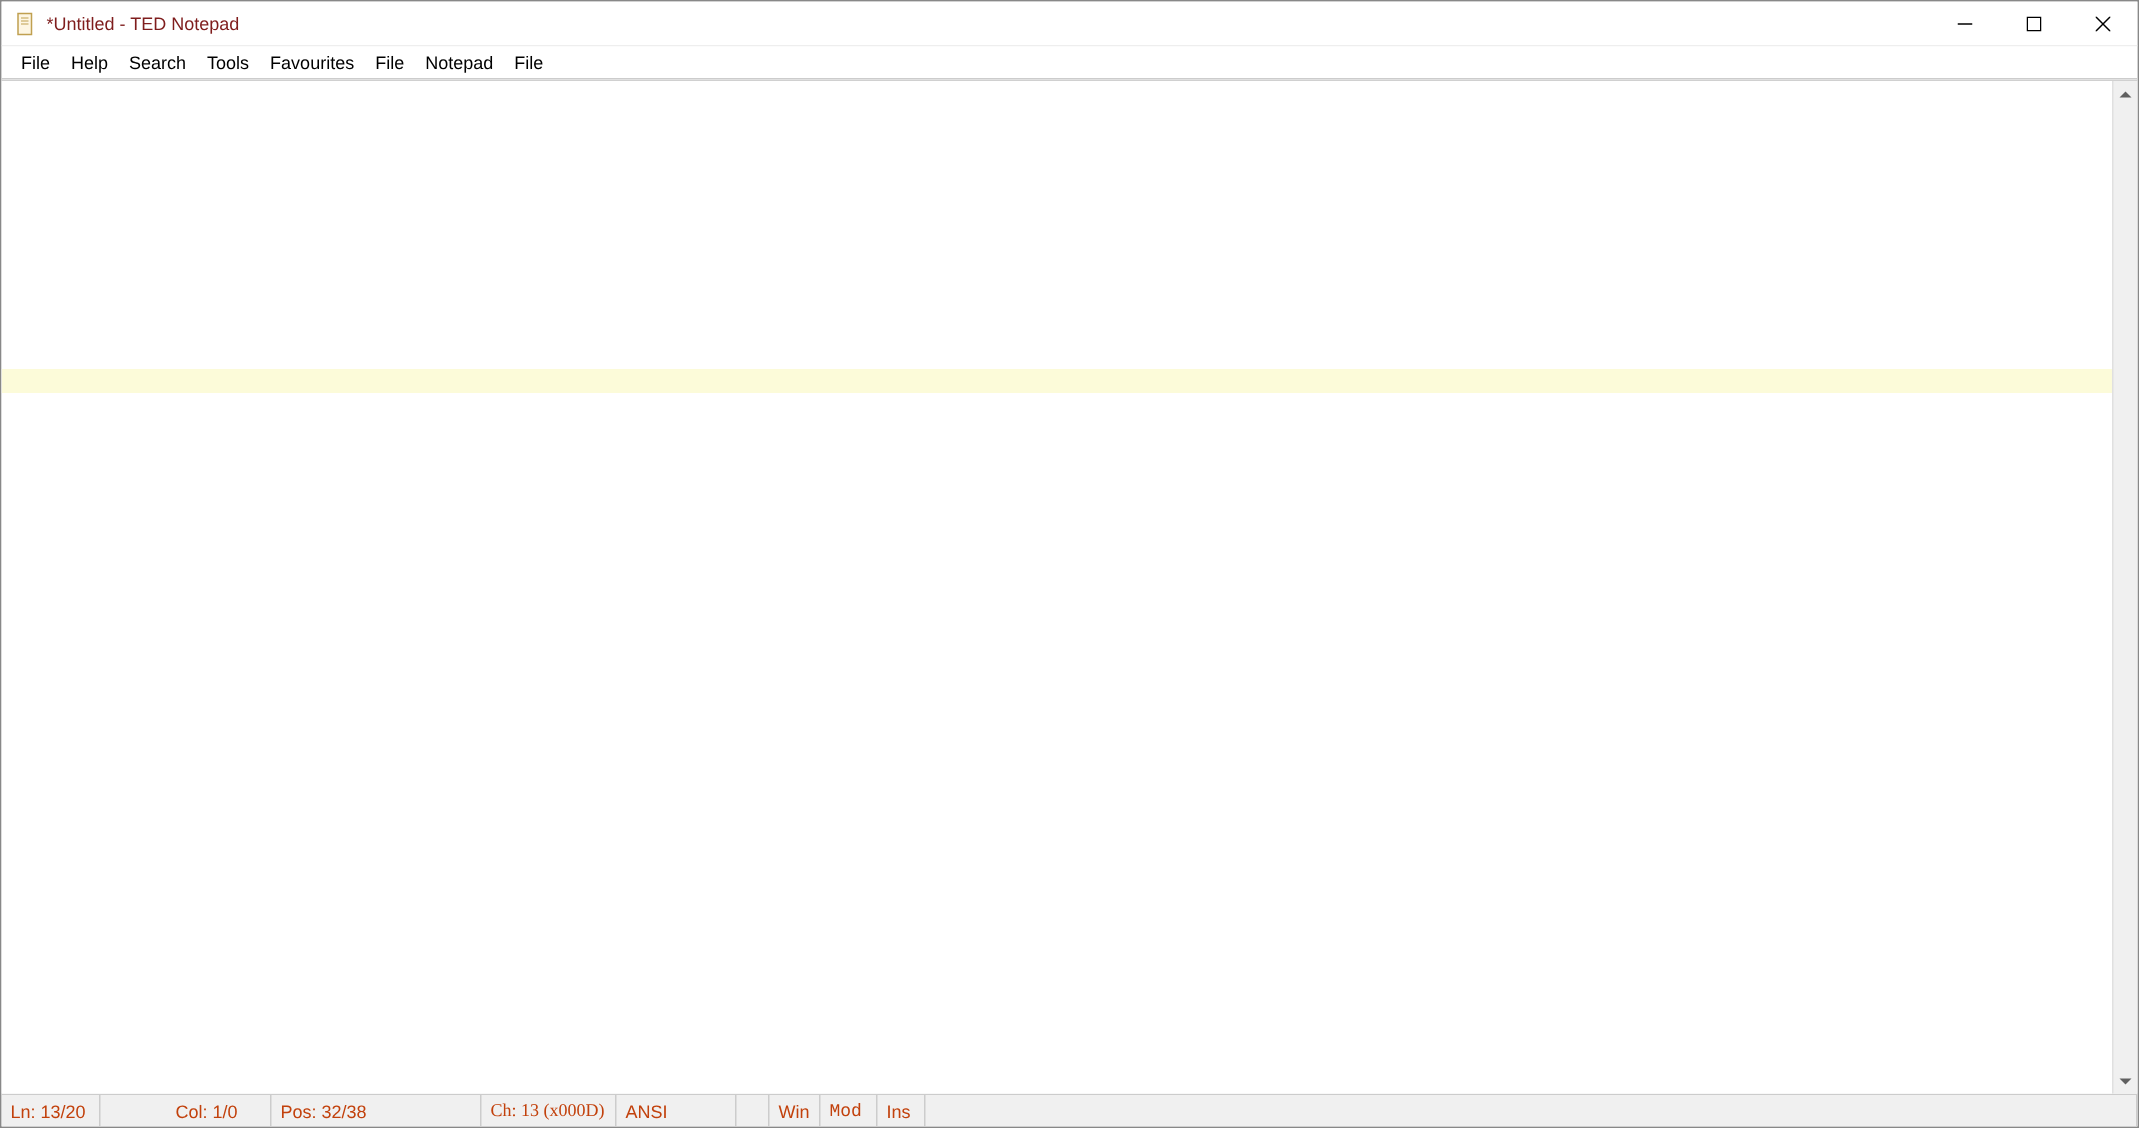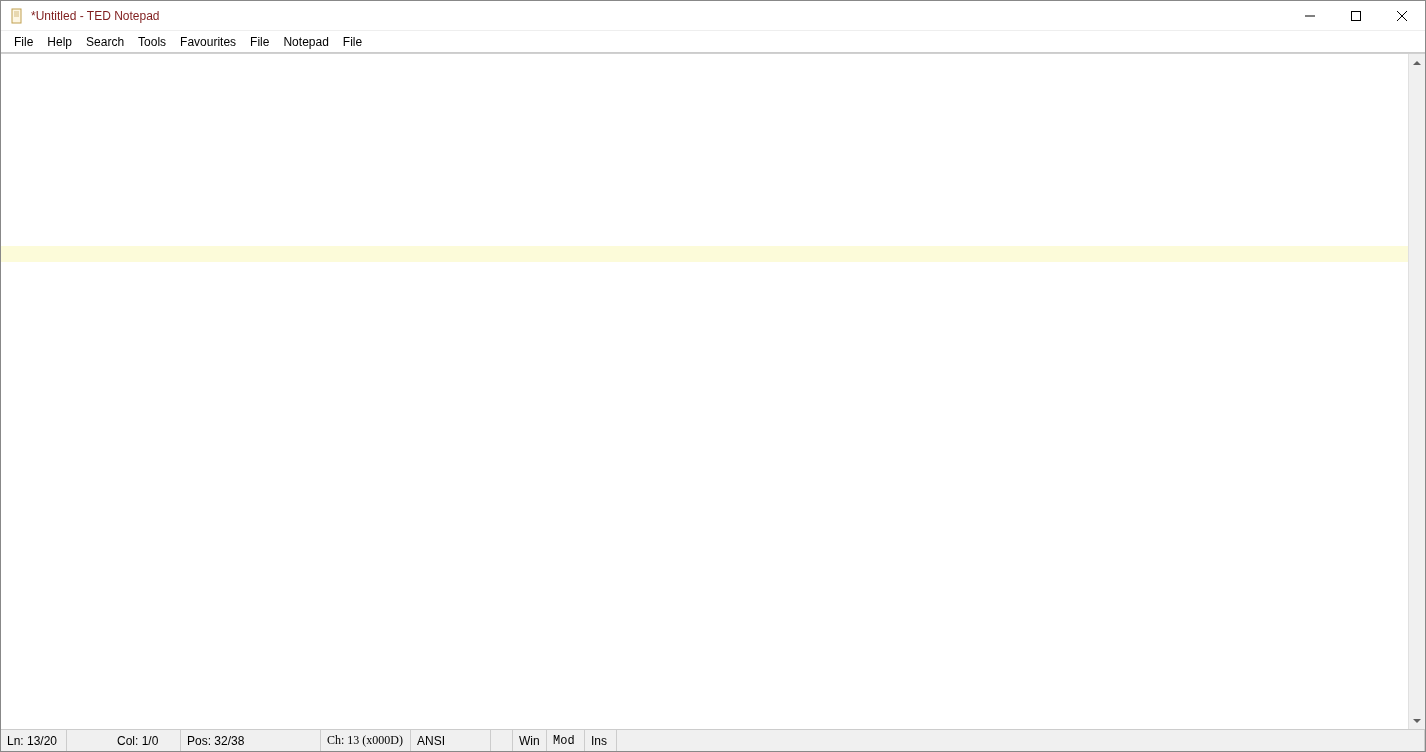--- a/index.html
+++ b/index.html
@@ -120,21 +120,21 @@
       border-right: 4px solid transparent;
       border-top: 4px solid #606060;
     }
     .statusbar {
       height: 22px;
       background: #f0f0f0;
       border-top: 1px solid #ccc;
       display: flex;
       align-items: stretch;
       font-size: 12px;
-      color: #000000;
+      color: #c2410c;
     }
     .status-cell {
       border-right: 1px solid #ccc;
       padding: 0 6px;
       display: flex;
       align-items: center;
       white-space: nowrap;
     }
     .status-flex {
       flex: 1;

